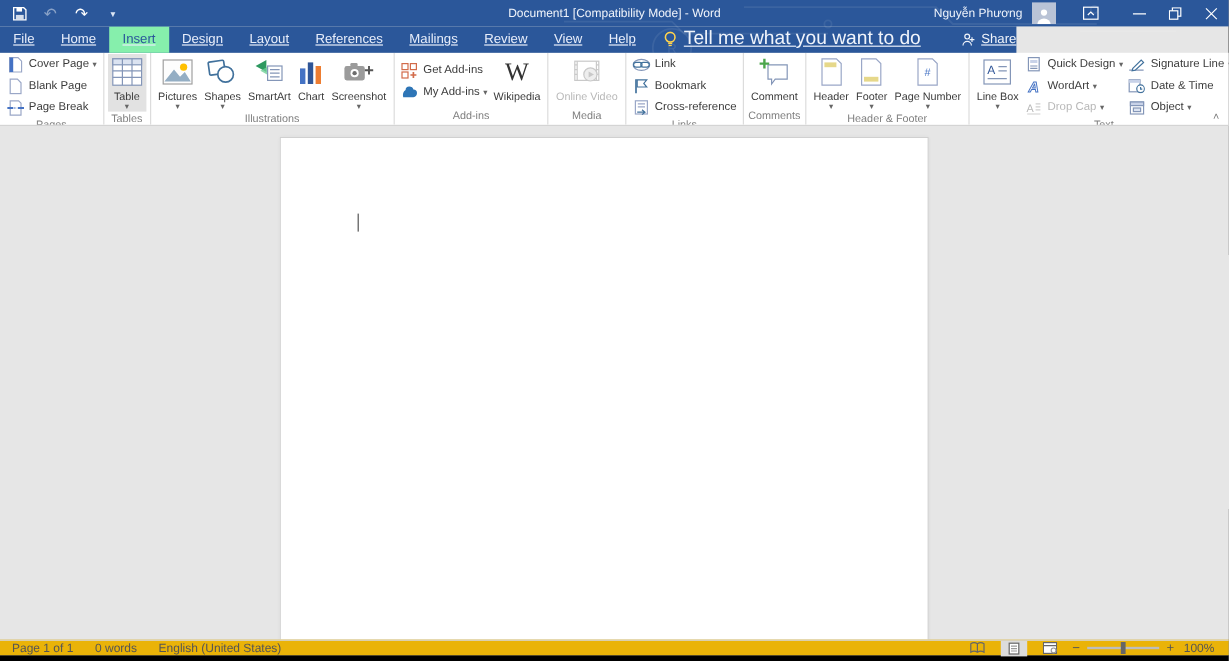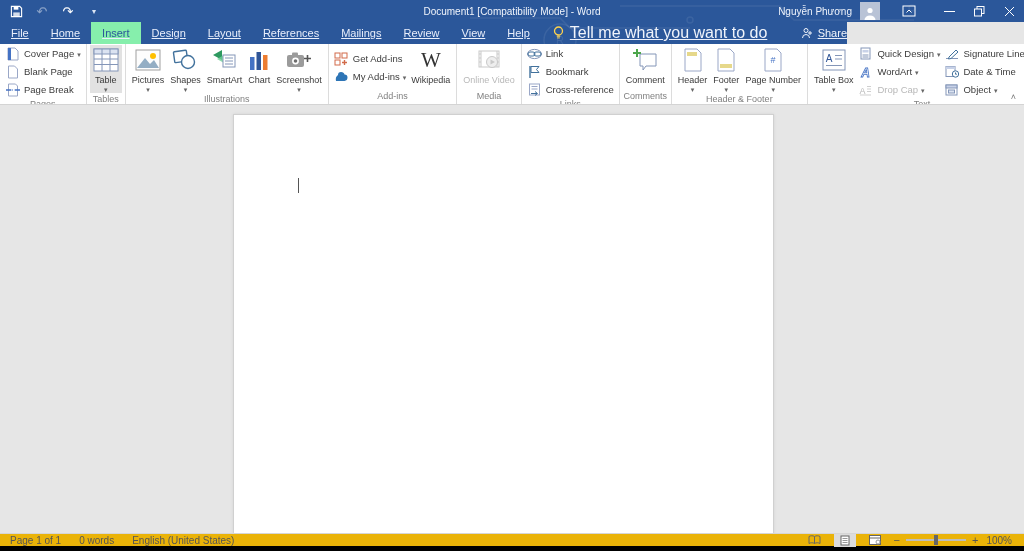--- a/index.html
+++ b/index.html
@@ -414,21 +414,21 @@
     <div class="group">
       <div class="group-content">
         <div class="bigbtn dd">
           <span class="bicon">
             <svg width="24" height="22" viewBox="0 0 24 22">
                 <rect x="1" y="1" width="22" height="20" fill="#fff" stroke="#8496b8"></rect>
                 <text x="7" y="13" text-anchor="middle" font-size="10" fill="#2f5597">A</text>
                 <path d="M13 6.5 h7 M13 10 h7 M4 16.5 h16" stroke="#8496b8"></path>
               </svg>
           </span>
-          <span class="blabel">Table Box</span>
+          <span class="blabel">Line Box</span>
           <span class="ddcaret"></span>
         </div>
         <div class="stack">
           <div class="smallbtn">
             <span class="sicon">
                 <svg width="11" height="13" viewBox="0 0 11 13">
                   <rect x="1" y="1" width="9" height="11" fill="#fff" stroke="#8496b8"></rect>
                   <rect x="2.5" y="3" width="6" height="2.5" fill="#c8d2e8"></rect>
                   <path d="M2.5 8 h6 M2.5 10 h6" stroke="#8496b8"></path>
                 </svg>

